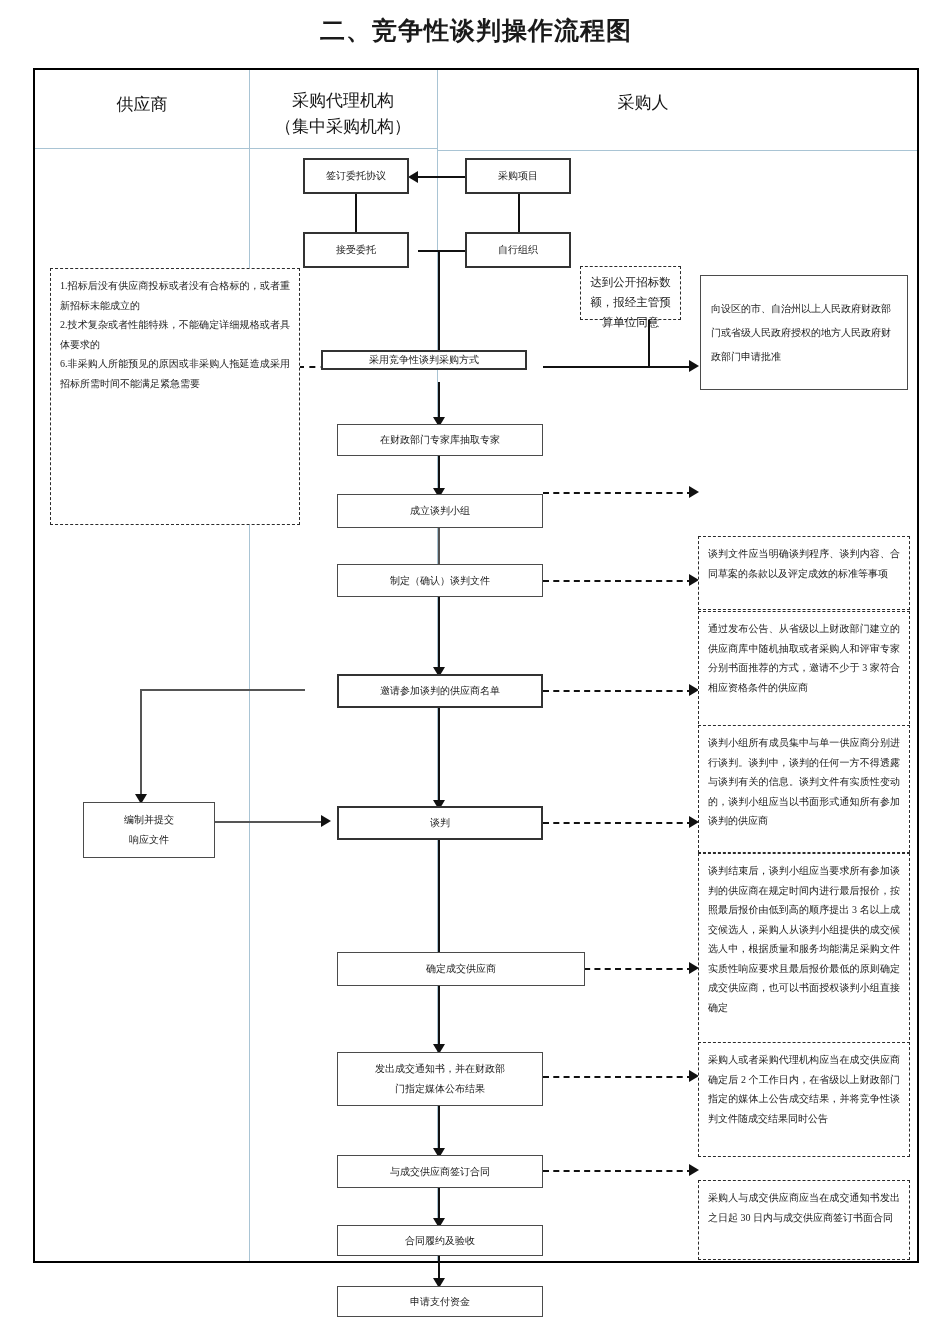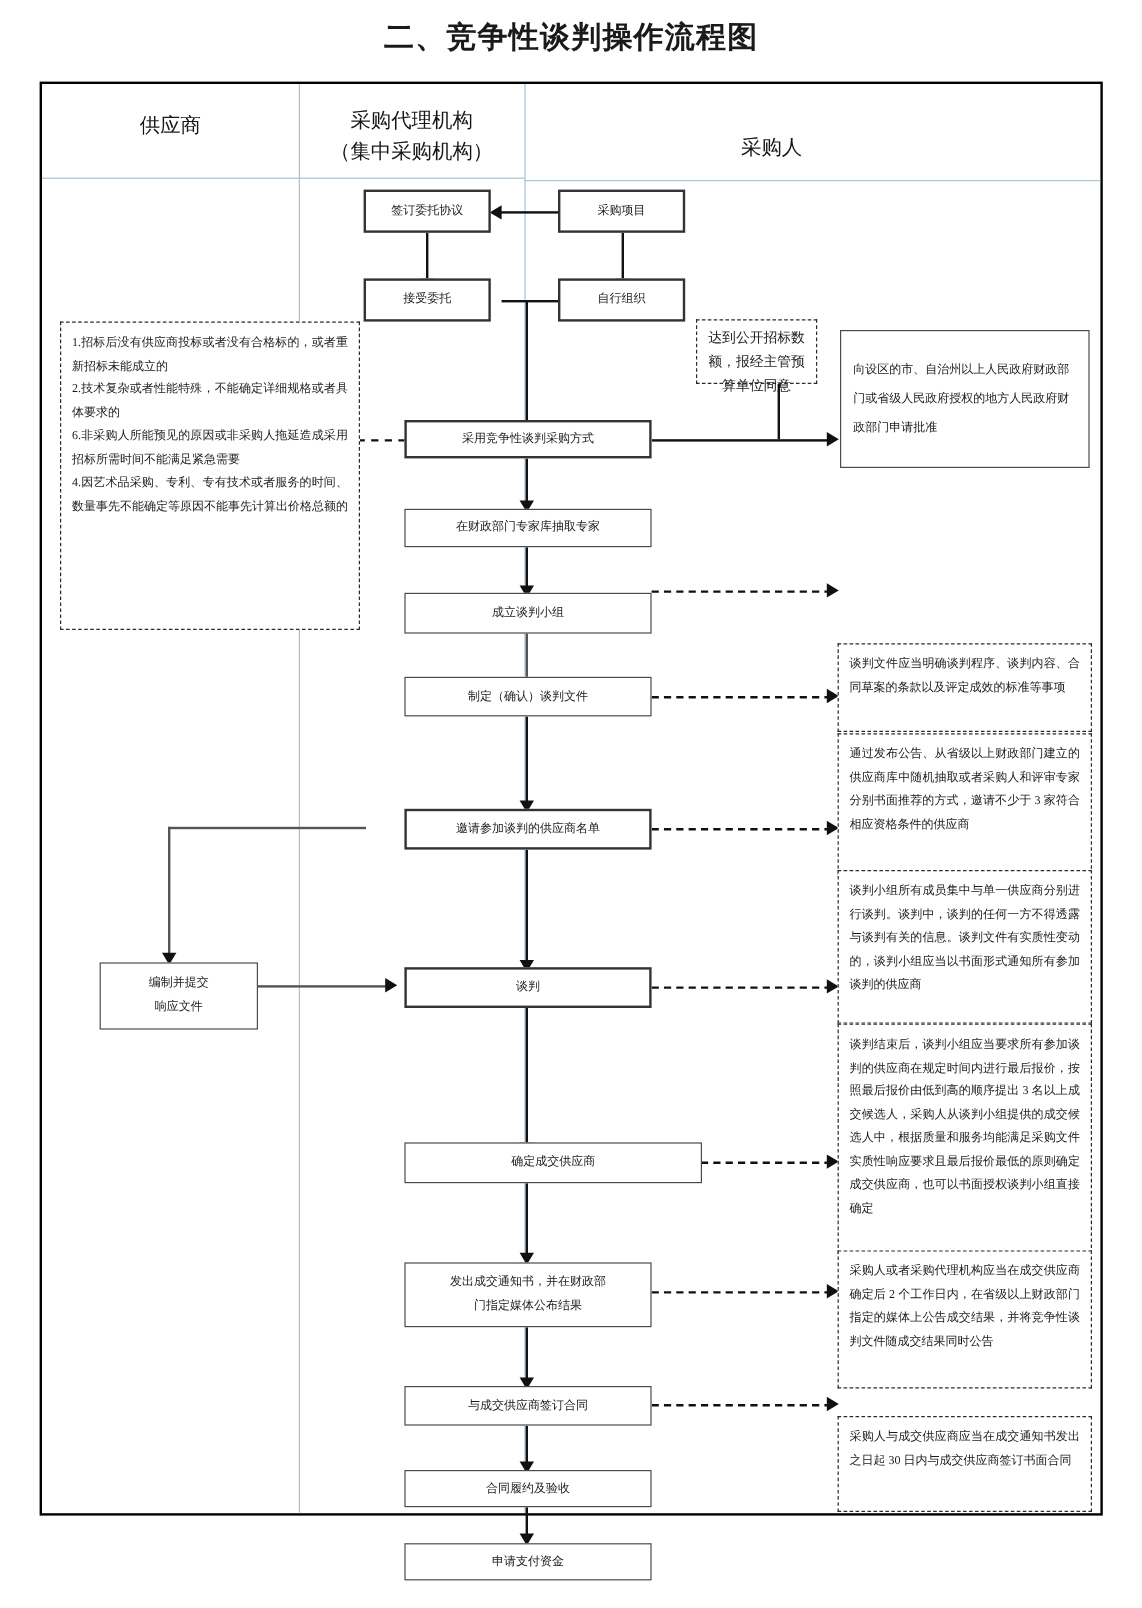--- a/index.html
+++ b/index.html
@@ -67,21 +67,21 @@
   <div class="hdr-rule" style="left:214px;top:78px;width:188px;"></div>
   <div class="hdr-rule" style="left:402px;top:80px;width:480px;"></div>
 
   <div class="swim-hdr" style="left:0;top:22px;width:214px;">
     <span>供应商</span>
   </div>
   <div class="swim-hdr" style="left:214px;top:18px;width:188px;">
     <div>采购代理机构</div>
     <div>（集中采购机构）</div>
   </div>
-  <div class="swim-hdr" style="left:402px;top:40px;width:412px;">
+  <div class="swim-hdr" style="left:402px;top:20px;width:412px;">
     <span>采购人</span>
   </div>
 
   <div class="ln hln" style="left:382px;top:106px;width:66px;"></div>
   <div class="arw arw-l" style="left:373px;top:101px;"></div>
 
   <div class="ln vln" style="left:320px;top:124px;height:46px;"></div>
   <div class="arw arw-d" style="left:315px;top:162px;"></div>
 
   <div class="ln vln" style="left:483px;top:124px;height:46px;"></div>
@@ -170,21 +170,21 @@
   </div>
 
   <div class="pbox thick" style="left:430px;top:162px;width:106px;height:36px;">
     <span>自行组织</span>
   </div>
 
   <div class="pbox" style="left:665px;top:205px;width:208px;height:115px;text-align:left;justify-content:flex-start;padding:8px 10px;line-height:24px;">
     <span>向设区的市、自治州以上人民政府财政部门或省级人民政府授权的地方人民政府财政部门申请批准</span>
   </div>
 
-  <div class="pbox thick" style="left:302px;top:280px;width:206px;height:32px;">
+  <div class="pbox thick" style="left:286px;top:280px;width:206px;height:20px;">
     <span>采用竞争性谈判采购方式</span>
   </div>
 
   <div class="pbox" style="left:302px;top:354px;width:206px;height:32px;">
     <span>在财政部门专家库抽取专家</span>
   </div>
 
   <div class="pbox" style="left:302px;top:424px;width:206px;height:34px;">
     <span>成立谈判小组</span>
   </div>
@@ -224,21 +224,20 @@
   </div>
 
   <div class="pbox" style="left:302px;top:1216px;width:206px;height:31px;">
     <span>申请支付资金</span>
   </div>
 
   <div class="note" style="left:15px;top:198px;width:250px;height:257px;">
     <p>1.招标后没有供应商投标或者没有合格标的，或者重新招标未能成立的</p>
     <p>2.技术复杂或者性能特殊，不能确定详细规格或者具体要求的</p>
     <p>6.非采购人所能预见的原因或非采购人拖延造成采用招标所需时间不能满足紧急需要</p>
-    <p>4.因艺术品采购、专利、专有技术或者服务的时间、数量事先不能确定等原因不能事先计算出价格总额的</p>
   </div>
 
   <div class="note center" style="left:545px;top:196px;width:101px;height:54px;line-height:20px;font-size:11.5px;padding:5px 6px;">
     <span>达到公开招标数额，报经主管预算单位同意</span>
   </div>
 
 
   <div class="note" style="left:663px;top:466px;width:212px;height:74px;">
     <span>谈判文件应当明确谈判程序、谈判内容、合同草案的条款以及评定成效的标准等事项</span>
   </div>

